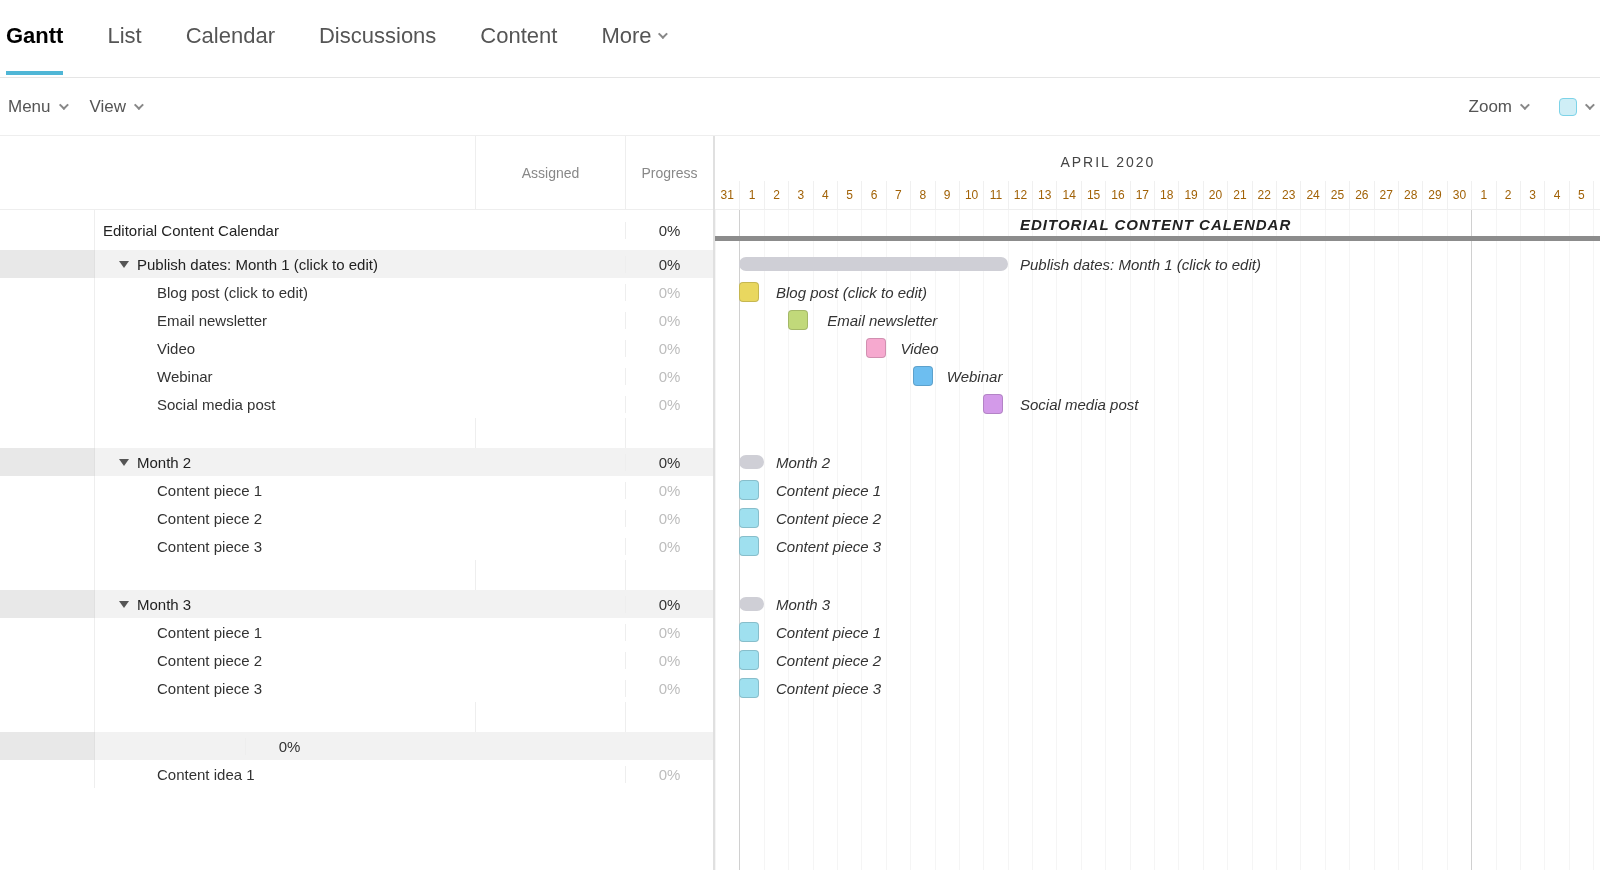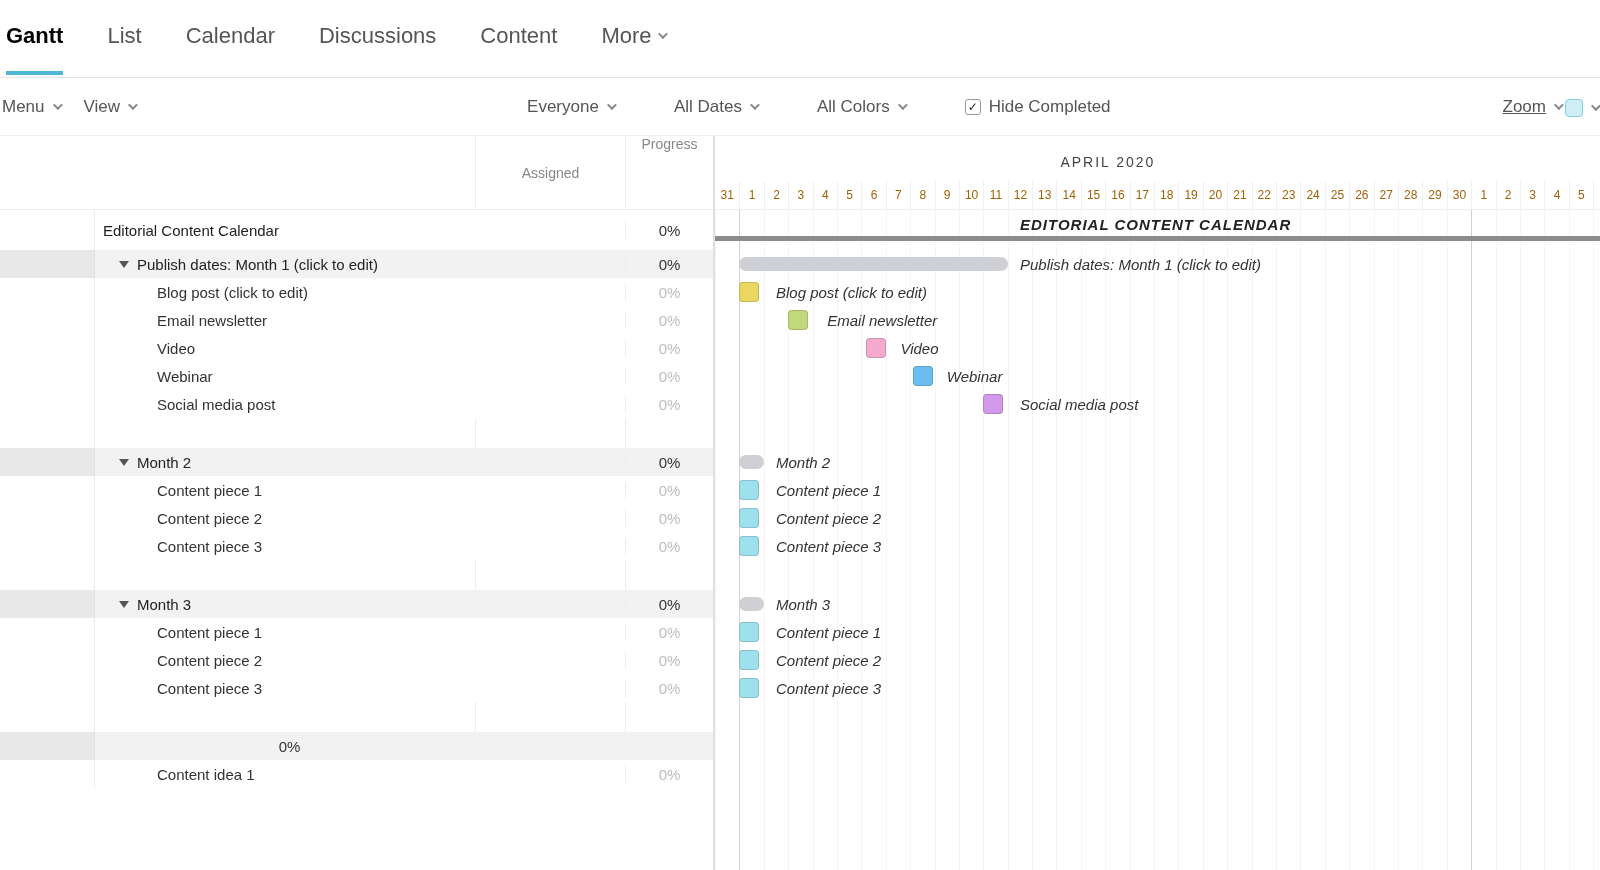--- a/index.html
+++ b/index.html
@@ -47,30 +47,30 @@
   .chev.sm {
     width: 7px; height: 7px;
     border-width: 2px;
   }
 
   
   .toolbar {
     display: flex;
     align-items: center;
     height: 58px;
-    padding: 0 2px;
+    padding: 0 8px;
     border-bottom: 1px solid #eee;
     color: #555;
     font-size: 17px;
     gap: 24px;
   }
   .toolbar .tb-item { display:flex; align-items:center; gap:8px; cursor:pointer;}
   .toolbar .spacer-flex { flex: 1; }
   .toolbar .center-group { display:flex; gap:60px; align-items:center; }
-  .toolbar .right-group { display:flex; gap:4px; align-items:flex-end; margin-left:auto;text-decoration:underline; }
+  .toolbar .right-group { display:flex; gap:32px; align-items:center; margin-left:auto; }
   .checkbox {
     width:16px; height:16px; border:1px solid #999; border-radius:3px;
     display:inline-flex; align-items:center; justify-content:center;
   }
   .checkbox::after {
     content:"✓"; font-size:12px; color:#333;
   }
   .sq-toggle {
     width:18px; height:18px; border:1px solid #7dd3e8;
     background:#cfeef6; border-radius:4px;
@@ -99,21 +99,21 @@
   .left-header .col-task { flex:1; }
   .left-header .col-assigned {
     width:150px; flex:0 0 150px;
     border-left:1px solid #eee;
     display:flex; align-items:center; justify-content:center;
     color:#888;
   }
   .left-header .col-progress {
     width:88px; flex:0 0 88px;
     border-left:1px solid #eee;
-    display:flex; justify-content:center;
+    display:flex; align-items:center; justify-content:center;
     color:#888;
   }
   .task-rows { flex:1; overflow:hidden; }
   .task-row {
     display:flex;
     align-items:center;
     height: 28px;
     font-size:15px;
   }
   .task-row.tall { height: 40px; }
@@ -287,38 +287,20 @@
 <div class="toolbar">
   <div class="tb-item">
     <span>Menu</span>
     <span class="chev sm"></span>
   </div>
   <div class="tb-item">
     <span>View</span>
     <span class="chev sm"></span>
   </div>
   <div class="spacer-flex"></div>
-  <div class="center-group">
-    <div class="tb-item">
-      <span>Everyone</span>
-      <span class="chev sm"></span>
-    </div>
-    <div class="tb-item">
-      <span>All Dates</span>
-      <span class="chev sm"></span>
-    </div>
-    <div class="tb-item">
-      <span>All Colors</span>
-      <span class="chev sm"></span>
-    </div>
-    <div class="tb-item">
-      <span class="checkbox"></span>
-      <span>Hide Completed</span>
-    </div>
-  </div>
   <div class="spacer-flex"></div>
   <div class="right-group">
     <div class="tb-item">
       <span>Zoom</span>
       <span class="chev sm"></span>
     </div>
     <div class="tb-item">
       <span class="sq-toggle"></span>
       <span class="chev sm"></span>
     </div>

